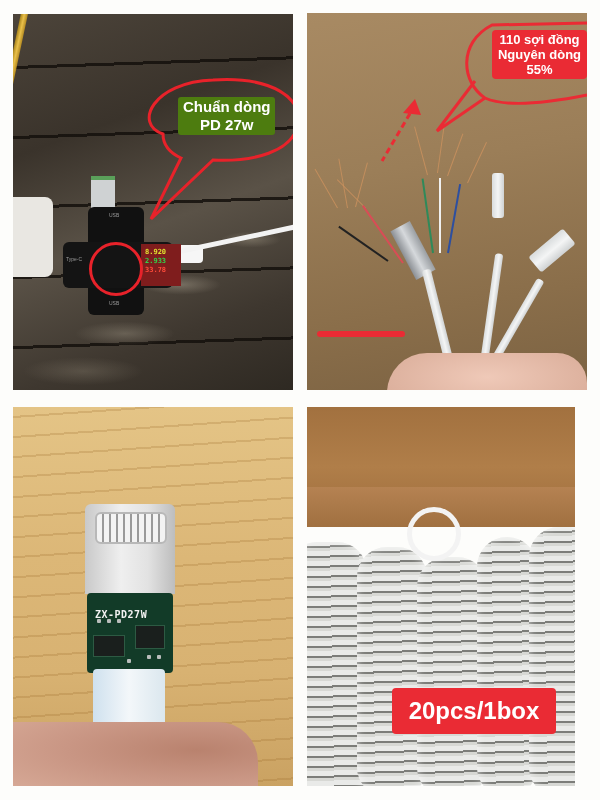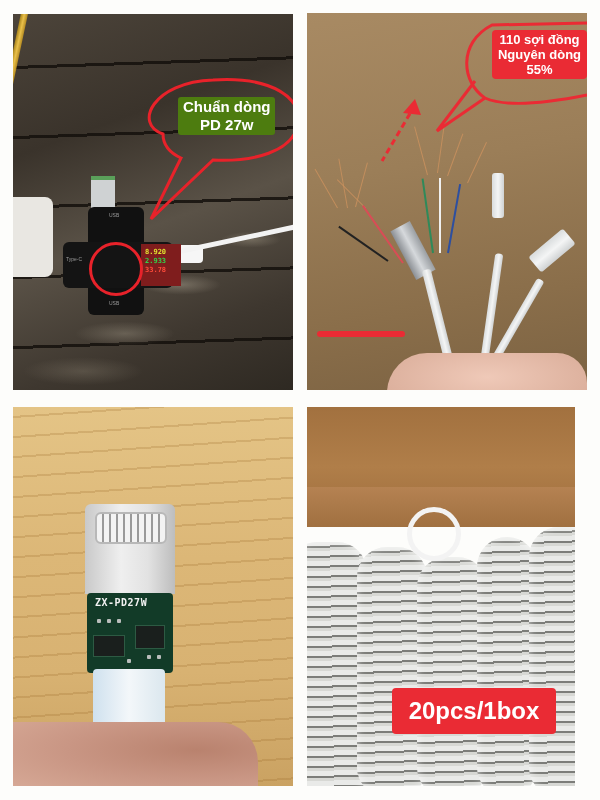--- a/index.html
+++ b/index.html
@@ -63,21 +63,21 @@
 
   
   .wood { position: absolute; inset: 0;
     background:
       repeating-linear-gradient(176deg, rgba(160,110,40,0.0) 0 9px, rgba(150,100,35,0.22) 9px 11px, rgba(160,110,40,0.0) 11px 20px),
       linear-gradient(180deg, #e4c486 0%, #dcb777 40%, #d8b272 70%, #caa262 100%);
   }
   .lightning { position: absolute; left: 72px; top: 97px; width: 90px; height: 90px; background: linear-gradient(90deg, #c9c9c9, #efefef 40%, #e2e2e2 70%, #bdbdbd); border-radius: 6px 6px 0 0; }
   .lightning-slot { position: absolute; left: 10px; top: 8px; width: 68px; height: 28px; border: 2px solid #b8b8b8; border-radius: 6px; background: repeating-linear-gradient(90deg, #f3f3f3 0 5px, #9a9a9a 5px 7px); }
   .pcb { position: absolute; left: 74px; top: 186px; width: 86px; height: 80px; background: #123b28; border-radius: 4px; }
-  .pcb-label { position: absolute; left: 8px; top: 4px; color: #f2f2f2; font: bold 10px "DejaVu Sans Mono", monospace; letter-spacing: 0.5px; }
+  .pcb-label { position: absolute; left: 8px; top: 16px; color: #f2f2f2; font: bold 10px "DejaVu Sans Mono", monospace; letter-spacing: 0.5px; }
   .chip { position: absolute; background: #1a1f1d; border: 1px solid #2d5a43; }
   .pad { position: absolute; width: 4px; height: 4px; background: #b9bdbb; border-radius: 1px; }
   .boot { position: absolute; left: 80px; top: 262px; width: 72px; height: 125px; background: linear-gradient(90deg, #cfe1ee, #f3f7fa, #dbe7ee); border-radius: 4px; }
   .finger3 { position: absolute; left: 0; top: 315px; width: 245px; height: 70px; background: radial-gradient(ellipse at 75% 40%, #b9826e, #c99684 50%, #d8ab98); border-radius: 0 40px 0 0; }
 
   
   .box-top { position: absolute; left: 0; top: 0; width: 280px; height: 120px; background: linear-gradient(180deg, #a2713f, #b07e49 50%, #9c6c3c); }
   .box-flap { position: absolute; left: 0; top: 80px; width: 280px; height: 40px; background: linear-gradient(180deg, #b58252, #a07040); }
   .coil-stack { position: absolute; border-radius: 30px;
     background: repeating-linear-gradient(178deg, #e9eae8 0 5px, #7c7d79 5px 7px, #d7d8d4 7px 10px);

